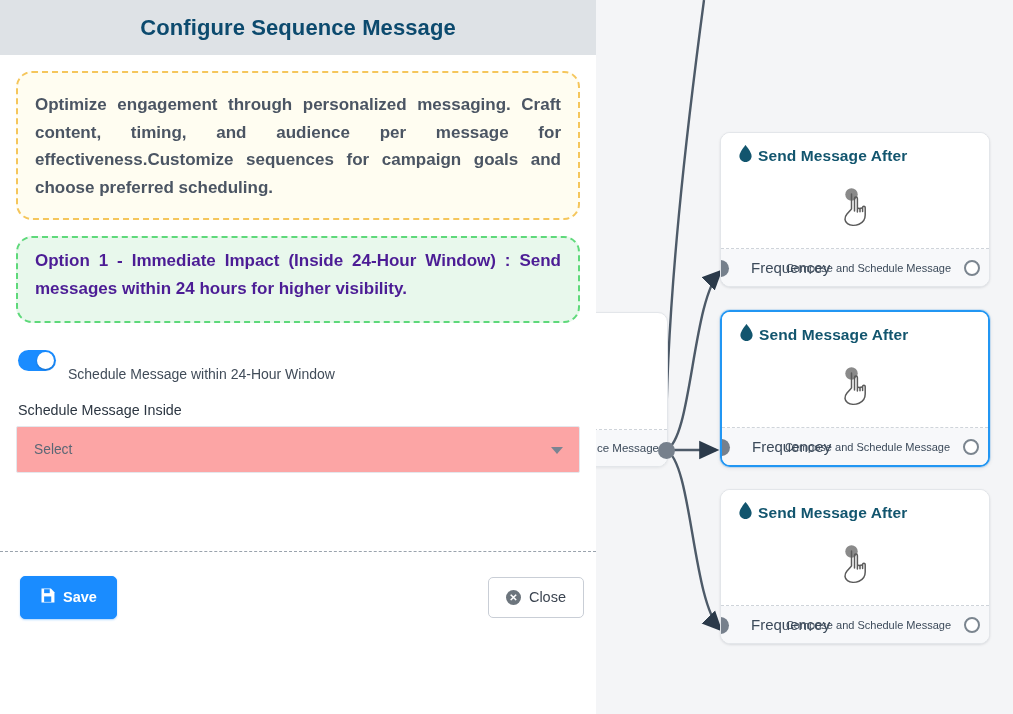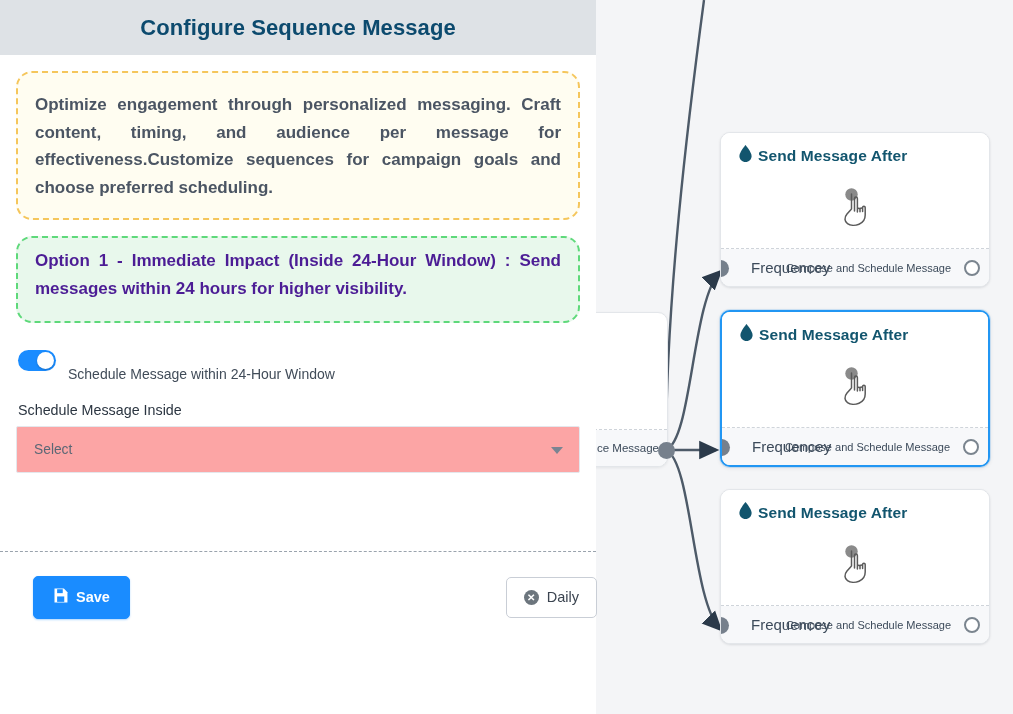--- a/index.html
+++ b/index.html
@@ -297,21 +297,21 @@
   .panel-divider {
     position: absolute;
     left: 0;
     right: 0;
     top: 551px;
     border-top: 1px dashed #9aa3ad;
   }
 
   .panel-footer {
     position: absolute;
-    left: 17px;
+    left: 4px;
     top: 567px;
     width: 596px;
     height: 60px;
     padding: 0 16px;
     box-sizing: border-box;
     display: flex;
     align-items: center;
     justify-content: space-between;
   }
   .btn {
@@ -519,18 +519,18 @@
             <path d="M1.6,0.6 L11.6,0.6 L15.4,4.4 L15.4,15.4 L1.6,15.4 Z" fill="#ffffff"></path>
             <rect x="4.4" y="1.3" width="6" height="4.2" fill="#1a8cff"></rect>
             <rect x="4.4" y="9" width="7.6" height="5.8" fill="#1a8cff"></rect>
           </svg>
         </span>
         <span>Save</span>
       </button>
 
       <button class="btn btn-close">
         <span class="icon-x">✕</span>
-        <span>Daily</span>
+        <span>Close</span>
       </button>
     </div>
 
   </div>
 </div>
 
 </body></html>

